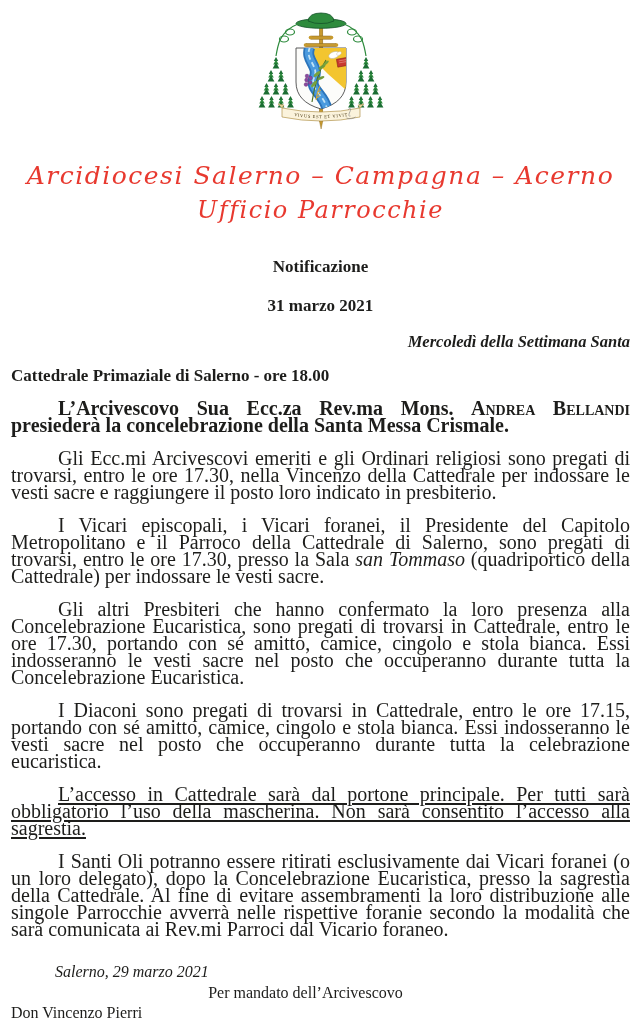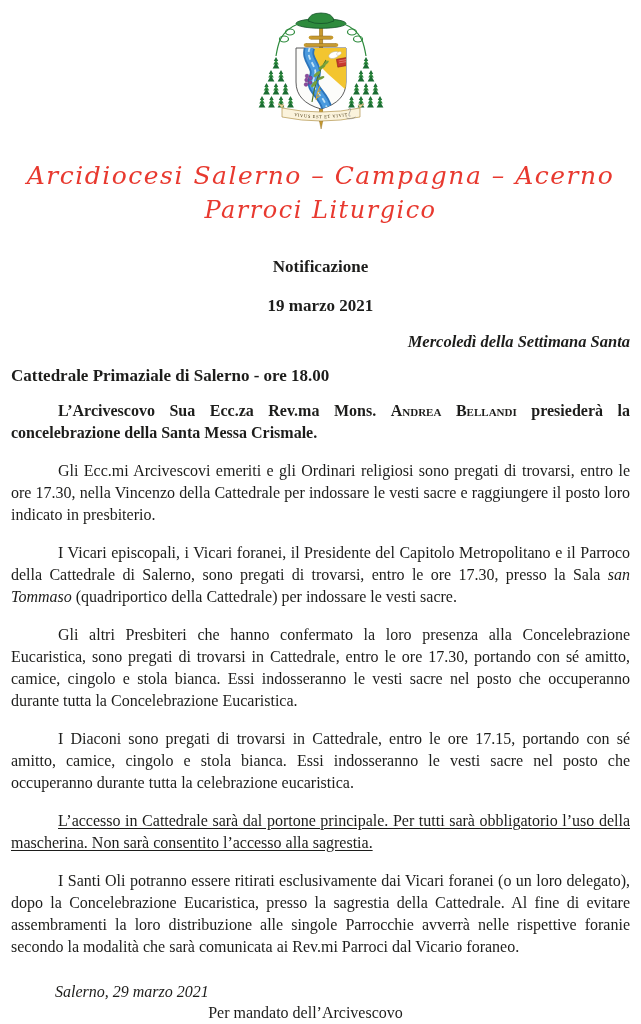--- a/index.html
+++ b/index.html
@@ -32,22 +32,22 @@
 
   .doc-title { margin-top: 30px; text-align: center; font-weight: bold; font-size: 17px; }
   .doc-date  { margin-top: 19px; text-align: center; font-weight: bold; font-size: 17px; }
   .occasion  { margin-top: 16px; text-align: right; }
   .occasion-line1 { font-weight: bold; font-style: italic; font-size: 16.5px; }
   .occasion-line2 { font-weight: bold; font-size: 18.5px; letter-spacing: .4px; margin-top: 1px; }
   .venue { margin-top: 14px; font-weight: bold; font-size: 17px; }
 
   .content { margin-top: 14px; }
   .content p {
-    font-size: 16px;
-    line-height: 22px;
+    font-size: 20px;
+    line-height: 17px;
     text-align: justify;
     text-indent: 47px;
     margin-bottom: 16px;
   }
   .p-bold { font-weight: bold; }
   .p-underline { text-decoration: underline; text-underline-offset: 2px; }
   .smallcaps { font-variant: small-caps; }
   .italic { font-style: italic; }
 
   .closing { font-size: 16px; line-height: 19.4px; }
@@ -175,25 +175,25 @@
           <textPath href="#bannerline" startOffset="8">VIVUS EST ET VIVIT</textPath>
         </text>
       </g>
 
       <path d="M94,100 c2,-3 3.5,-1.5 2,1.5 c-1.5,3 -1.5,5.5 0.5,4.5 m-4,2 c3,1.5 7,0.5 9,-1" fill="none" stroke="#8a8a8a" stroke-width="0.7"></path>
     </svg>
   </div>
 
   <div class="org-block">
     <div class="org-line1">Arcidiocesi Salerno – Campagna – Acerno</div>
-    <div class="org-line2">Parroci Liturgico</div>
+    <div class="org-line2">Ufficio Parrocchie</div>
   </div>
 
   <div class="doc-title">Notificazione</div>
-  <div class="doc-date">19 marzo 2021</div>
+  <div class="doc-date">31 marzo 2021</div>
 
   <div class="occasion">
     <div class="occasion-line1">Mercoledì della Settimana Santa</div>
   </div>
 
   <div class="venue">Cattedrale Primaziale di Salerno - ore 18.00</div>
 
   <div class="content">
     <p class="p-bold"><span>L’Arcivescovo Sua Ecc.za Rev.ma Mons. </span><span class="smallcaps">Andrea Bellandi</span><span> presiederà la concelebrazione della Santa Messa Crismale.</span></p>
 

